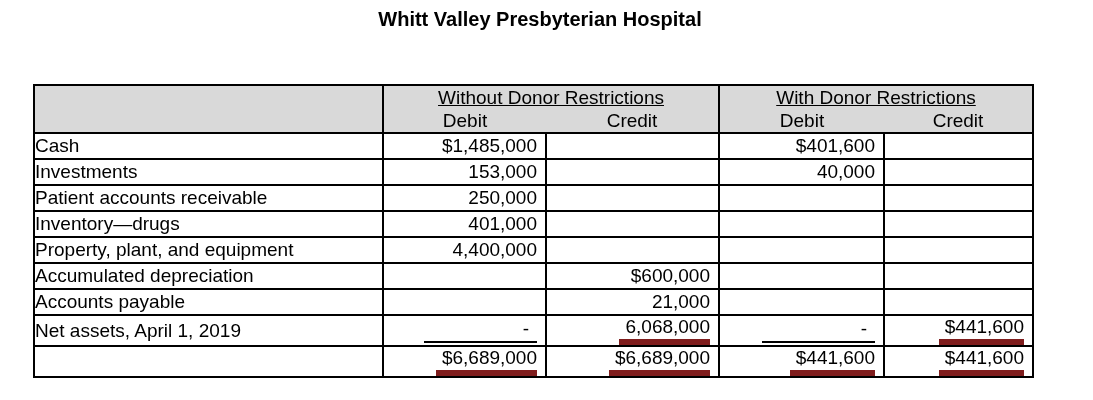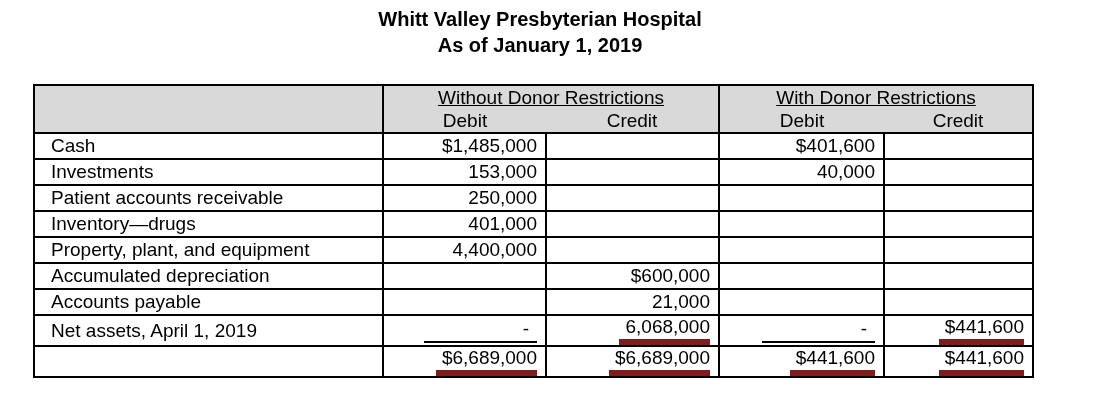--- a/index.html
+++ b/index.html
@@ -80,21 +80,21 @@
   th.sub-wd-credit { border-right: 2px solid #000; }
 
   
   .trial-balance tbody td {
     border: 2px solid #000;
     height: 24px;
     vertical-align: middle;
   }
   td.label {
     text-align: left;
-    padding-left: 16px;
+    padding-left: 0;
   }
   td.num {
     text-align: right;
     padding-right: 8px;
   }
   
   .uline {
     display: inline-block;
     border-bottom: 6px solid #7f1d1d;
     padding: 0 0 1px 6px;
@@ -107,21 +107,20 @@
     padding: 0 8px 1px 0;
   }
 </style>
 </head>
 <body>
 
 <div class="page">
 
   <div class="title-block">
     <div>Whitt Valley Presbyterian Hospital</div>
-    <div>As of January 1, 2019</div>
   </div>
 
   <table class="trial-balance">
     <colgroup>
       <col class="c-label">
         <col class="c-wod">
         <col class="c-woc">
         <col class="c-wdd">
         <col class="c-wdc">
     </colgroup>

